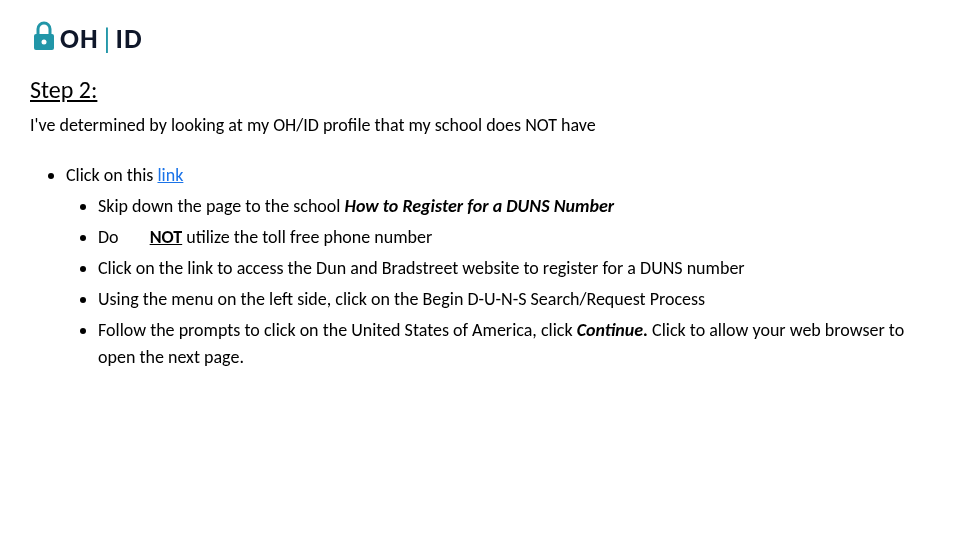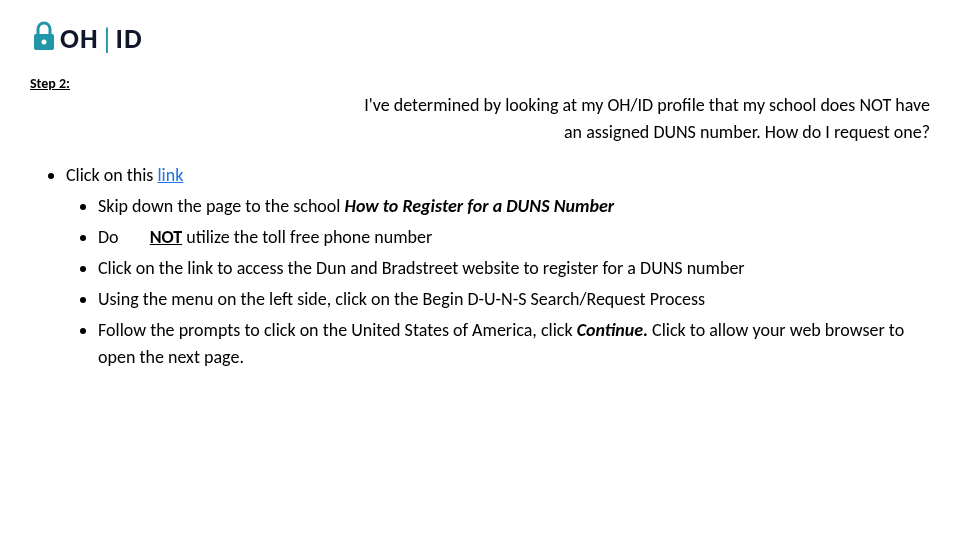--- a/index.html
+++ b/index.html
@@ -32,30 +32,30 @@
     }
 
     .logo-separator {
       color: #2196a8;
       font-size: 28px;
       font-weight: 300;
       margin: 0 2px;
     }
 
     .step-label {
-      font-size: 14px;
-      font-weight: bold;
+      font-size: 24px;
+      font-weight: normal;
       text-decoration: underline;
+      margin-bottom: 8px;
     }
 
     .intro-text {
       font-size: 18px;
       line-height: 1.5;
-      margin-bottom: 16px;
-      text-align: right;
+      margin-bottom: 23px;
     }
 
     .main-list {
       list-style: disc;
       padding-left: 36px;
       font-size: 18px;
     }
 
     .main-list > li {
       margin-bottom: 6px;
@@ -110,21 +110,20 @@
   </span>
   <span class="logo-text">OH</span>
   <span class="logo-separator">|</span>
   <span class="logo-text">ID</span>
 </div>
 
 <div class="step-label">Step 2:</div>
 
 <p class="intro-text">
   <span>I've determined by looking at my OH/ID profile that my school does NOT have</span><br>
-  <span>an assigned DUNS number. How do I request one?</span>
 </p>
 
 <ul class="main-list">
   <li>
     <span>Click on this </span><a class="inline-link" href="#">link</a>
     <ul class="sub-list">
       <li>
         <span>Skip down the page to the school </span><span class="italic">How to Register for a DUNS Number</span>
       </li>
       <li>

